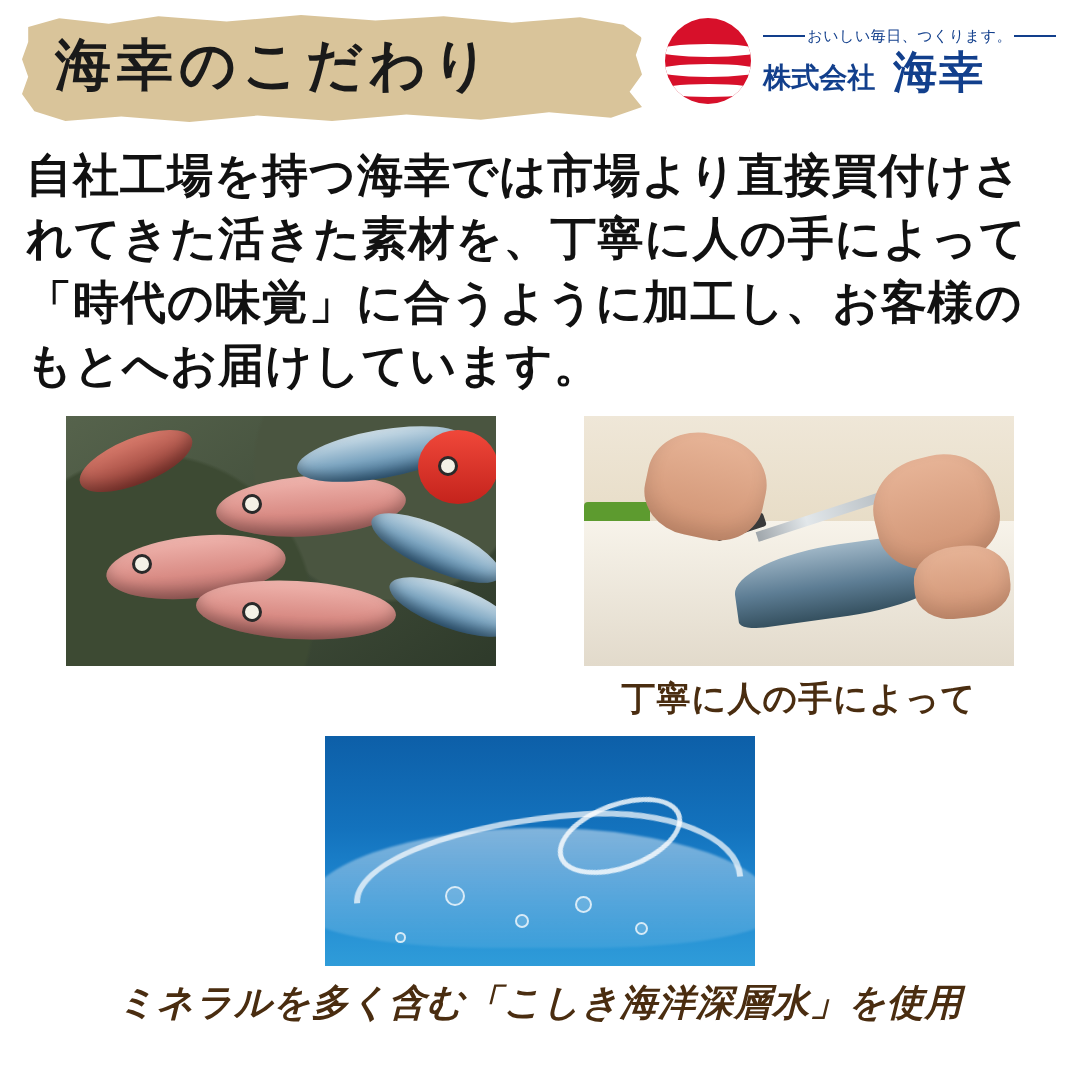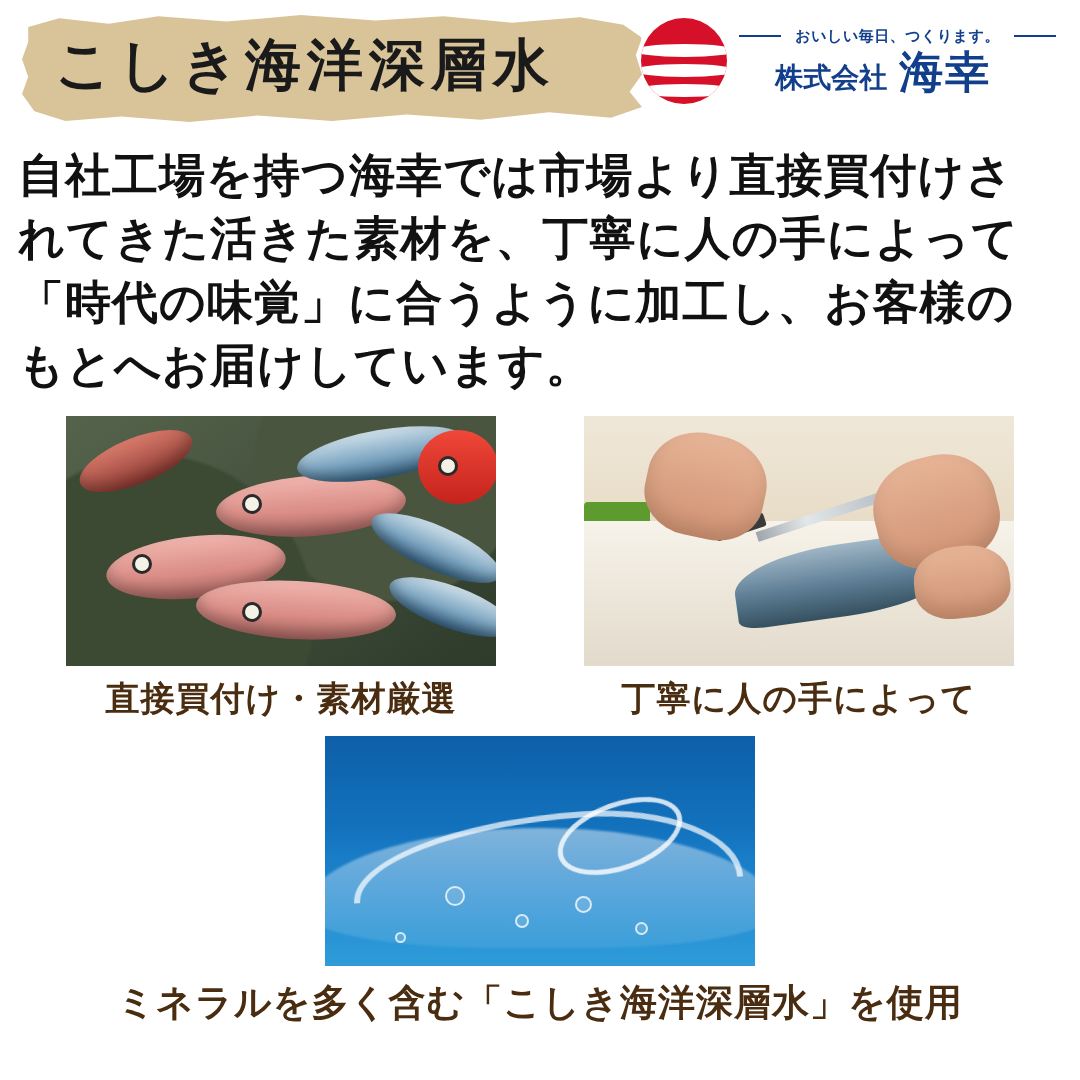--- a/index.html
+++ b/index.html
@@ -78,55 +78,53 @@
   .logo-mark .w2 { top: 46px; }
   .logo-mark .w3 { top: 66px; }
 
   .logo-words { line-height: 1; }
   .logo-tagline {
     font-size: 15px;
     color: #123f8c;
     letter-spacing: 0.5px;
     display: flex;
     align-items: center;
-    gap: 14px;
+    gap: 2px;
     margin-bottom: 6px;
     white-space: nowrap;
-    font-weight: bold;
   }
   .logo-tagline .rule {
     display: inline-block;
     height: 2px;
     width: 42px;
     background: #123f8c;
   }
   .logo-name {
     display: flex;
     align-items: baseline;
-    gap: 12px;
-    white-space: nowrap;
-    margin-left: 36px;
+    gap: 18px;
+    white-space: nowrap;
   }
   .logo-kabu {
     font-family: "DejaVu Sans", "Liberation Sans", sans-serif;
     font-size: 28px;
     font-weight: bold;
     color: #123f8c;
   }
   .logo-main {
     font-family: "DejaVu Serif", "Liberation Serif", serif;
     font-size: 44px;
     font-weight: bold;
     color: #123f8c;
     letter-spacing: 2px;
   }
 
   
   .lead {
-    margin: 4px 26px 0 18px;
+    margin: 4px 26px 0 26px;
     font-family: "DejaVu Serif", "Liberation Serif", serif;
     font-size: 46px;
     font-weight: bold;
     line-height: 1.38;
     color: #111111;
     letter-spacing: 1px;
   }
 
   
   .photo-row {
@@ -172,20 +170,21 @@
     background: linear-gradient(#0d5fa8 0%, #1372bd 40%, #1e86cf 65%, #2f9cd9 100%);
   }
   .caption-bottom {
     margin-top: 12px;
     font-family: "DejaVu Serif", "Liberation Serif", serif;
     font-size: 37px;
     font-weight: bold;
     color: #4a2d10;
     letter-spacing: 1px;
     white-space: nowrap;
+    font-style: italic;
   }
 
   
   .fish-bg {
     position: absolute;
     inset: 0;
     background:
       radial-gradient(circle at 20% 80%, #3d4a33 0 40%, transparent 41%),
       radial-gradient(circle at 75% 20%, #4a5540 0 35%, transparent 36%),
       linear-gradient(145deg, #56634c, #2e3a2a);
@@ -299,21 +298,21 @@
     border: 2px solid rgba(255,255,255,.75);
     background: rgba(255,255,255,.12);
   }
 </style>
 </head>
 <body>
 
 <div class="header">
 
   <div class="title-brush"></div>
-  <div class="title-text">こしき海洋深層水</div>
+  <div class="title-text">海幸のこだわり</div>
 
   <div class="logo-block">
     <div class="logo-mark">
       <span class="wave w1"></span>
       <span class="wave w2"></span>
       <span class="wave w3"></span>
     </div>
     <div class="logo-words">
       <div class="logo-tagline">
         <span class="rule"></span>
@@ -341,21 +340,20 @@
       <div class="eye" style="left:176px; top:78px;"></div>
       <div class="fish pink" style="left:130px; top:165px; width:200px; height:58px; transform:rotate(3deg);"></div>
       <div class="eye" style="left:176px; top:186px;"></div>
       <div class="fish blue" style="left:230px; top:14px;  width:170px; height:48px; transform:rotate(-10deg);"></div>
       <div class="fish blue" style="left:300px; top:110px; width:140px; height:44px; transform:rotate(24deg);"></div>
       <div class="fish blue" style="left:320px; top:170px; width:130px; height:42px; transform:rotate(20deg);"></div>
       <div class="fish red" style="left:352px; top:14px;  width:80px;  height:74px;"></div>
       <div class="eye" style="left:372px; top:40px;"></div>
       <div class="fish pink" style="left:10px; top:22px; width:120px; height:46px; transform:rotate(-22deg); background:linear-gradient(180deg,#d97b6c,#8e3a32);"></div>
     </div>
-    <div class="caption">直接買付け・素材厳選</div>
   </div>
 
   <div class="photo-cell">
     <div class="photo">
       <div class="kitchen-bg"></div>
       <div class="yellow-tray" style="left:12px; top:108px; width:110px; height:56px;"></div>
       <div class="green-veg" style="left:0px;  top:86px;  width:66px;  height:30px;"></div>
       <div class="board"></div>
       <div class="fish-on-board" style="left:150px; top:128px; width:220px; height:72px; transform:rotate(-8deg);"></div>
       <div class="knife" style="left:170px; top:96px; width:130px; height:10px;"></div>

